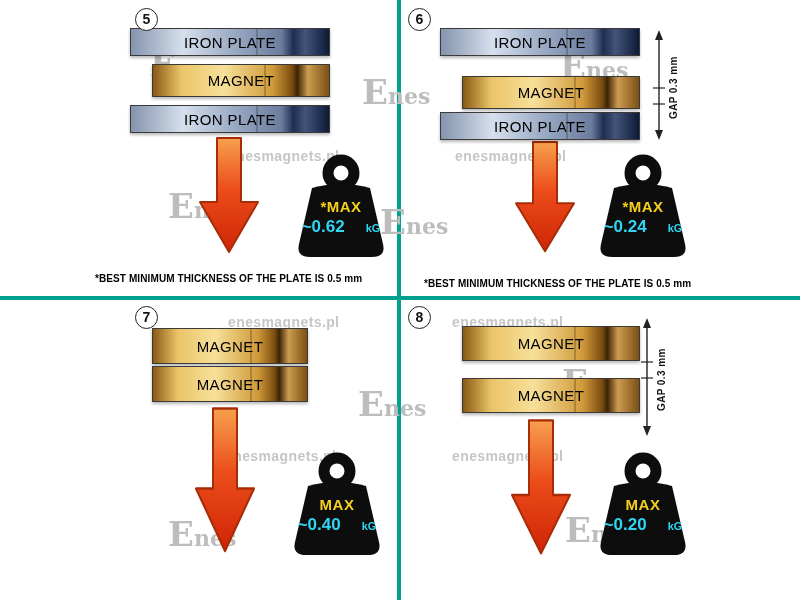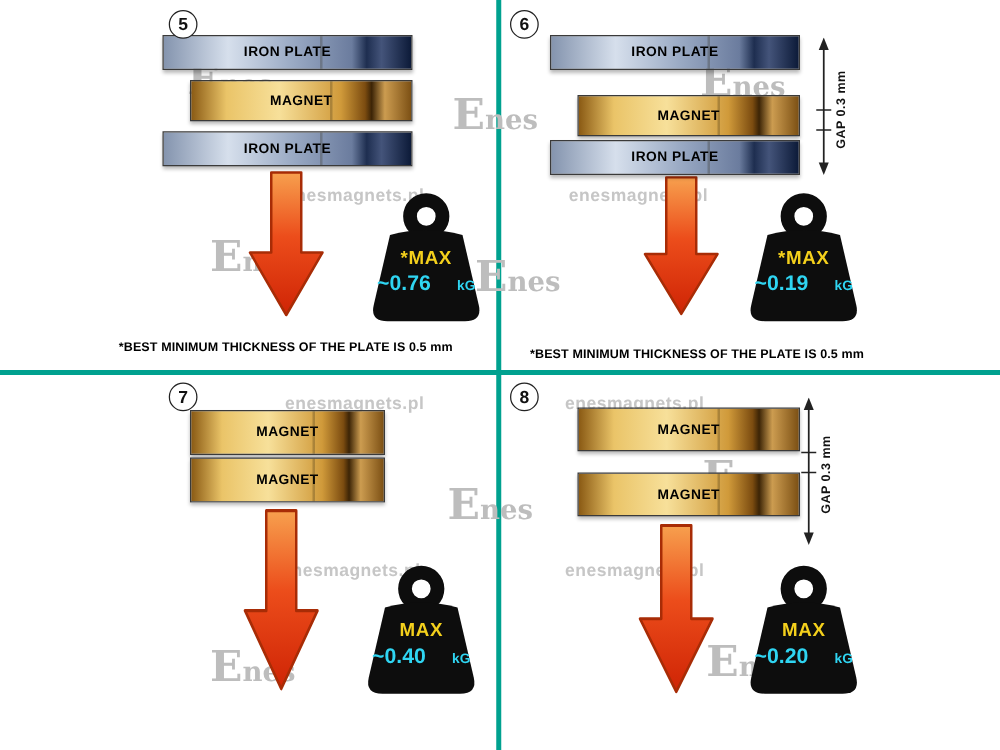--- a/index.html
+++ b/index.html
@@ -6,21 +6,21 @@
   body { background:#ffffff; font-family:"Liberation Sans", sans-serif; }
   .canvas { position:relative; width:800px; height:600px; background:#ffffff; overflow:hidden; }
 
   .divider-v { position:absolute; left:397px; top:0; width:4px; height:600px; background:#00a18f; }
   .divider-h { position:absolute; left:0; top:296px; width:800px; height:4px; background:#00a18f; }
 
   .panel-num { position:absolute; width:23px; height:23px; border:1.6px solid #222; border-radius:50%;
                text-align:center; line-height:21px; font-size:14px; font-weight:bold; color:#111; background:#fff; z-index:5; }
 
   .bar { position:absolute; display:flex; align-items:center; justify-content:center;
-         font-weight:bold; color:#000; font-size:11px; letter-spacing:0.4px;
+         font-weight:normal; color:#000; font-size:15px; letter-spacing:0.4px;
          border:1px solid #3a3a3a; box-shadow:0 2px 3px rgba(0,0,0,0.28); z-index:3; }
   .bar::after { content:""; position:absolute; left:63%; top:0; bottom:0; width:2px; background:rgba(40,30,10,0.25); }
   .iron { background:linear-gradient(to right,#8494ae 0%,#d6dfec 26%,#9aaac4 52%,#6b7c9e 76%,#1e2e50 82%,#44547a 88%,#0c1a38 100%); }
   .magnet { background:linear-gradient(to right,#8a5a14 0%,#eac468 16%,#f7e09a 40%,#d09a3a 68%,#7c4c10 79%,#3c2406 82%,#cc9c50 88%,#7c5014 100%); }
 
   .arrow { position:absolute; z-index:2; }
 
   .kettlebell { position:absolute; width:90px; height:108px; z-index:4; }
   .kb-max { position:absolute; left:0; width:100%; text-align:center; color:#f4d01c; font-weight:bold; font-size:15px; letter-spacing:0.5px; }
   .kb-val { position:absolute; left:0; width:100%; text-align:center; color:#2fd5f2; font-weight:bold; font-size:17px; }
@@ -68,21 +68,21 @@
     <svg class="arrow" style="left:196px; top:136px;" width="66" height="120" viewBox="0 0 66 120" preserveAspectRatio="none">
       <polygon points="21,2 45,2 45,66 62,66 33,116 4,66 21,66" fill="url(#arrowGrad)" stroke="#a82c06" stroke-width="2" stroke-linejoin="round"></polygon>
     </svg>
 
     <div class="kettlebell" style="left:296px; top:154px;">
       <svg width="90" height="108" viewBox="0 0 90 108">
         <circle cx="45" cy="19" r="13" fill="#ffffff" stroke="#0d0d0d" stroke-width="11"></circle>
         <path d="M16,34 Q45,26 74,34 L87,90 Q90,103 76,103 L14,103 Q0,103 3,90 Z" fill="#0d0d0d"></path>
       </svg>
       <div class="kb-max" style="top:44px;">*MAX</div>
-      <div class="kb-val" style="top:63px;"><span>~0.76</span><span class="kb-unit">kG</span></div>
+      <div class="kb-val" style="top:63px;"><span>~0.62</span><span class="kb-unit">kG</span></div>
     </div>
 
     <div class="footnote" style="left:95px; top:273px;">*BEST MINIMUM THICKNESS OF THE PLATE IS 0.5 mm</div>
   </div>
 
   <div>
     <div class="panel-num" style="left:408px; top:8px;">6</div>
 
     <div class="wm-logo" style="left:560px; top:46px;">Enes</div>
     <div class="wm-logo" style="left:362px; top:72px;">Enes</div>
@@ -105,21 +105,21 @@
     <svg class="arrow" style="left:512px; top:140px;" width="66" height="115" viewBox="0 0 66 120" preserveAspectRatio="none">
       <polygon points="21,2 45,2 45,66 62,66 33,116 4,66 21,66" fill="url(#arrowGrad)" stroke="#a82c06" stroke-width="2" stroke-linejoin="round"></polygon>
     </svg>
 
     <div class="kettlebell" style="left:598px; top:154px;">
       <svg width="90" height="108" viewBox="0 0 90 108">
         <circle cx="45" cy="19" r="13" fill="#ffffff" stroke="#0d0d0d" stroke-width="11"></circle>
         <path d="M16,34 Q45,26 74,34 L87,90 Q90,103 76,103 L14,103 Q0,103 3,90 Z" fill="#0d0d0d"></path>
       </svg>
       <div class="kb-max" style="top:44px;">*MAX</div>
-      <div class="kb-val" style="top:63px;"><span>~0.19</span><span class="kb-unit">kG</span></div>
+      <div class="kb-val" style="top:63px;"><span>~0.24</span><span class="kb-unit">kG</span></div>
     </div>
 
     <div class="footnote" style="left:424px; top:278px;">*BEST MINIMUM THICKNESS OF THE PLATE IS 0.5 mm</div>
   </div>
 
   <div>
     <div class="panel-num" style="left:135px; top:306px;">7</div>
 
     <div class="wm-site" style="left:228px; top:314px;">enesmagnets.pl</div>
     <div class="wm-logo" style="left:152px; top:362px;">Enes</div>

